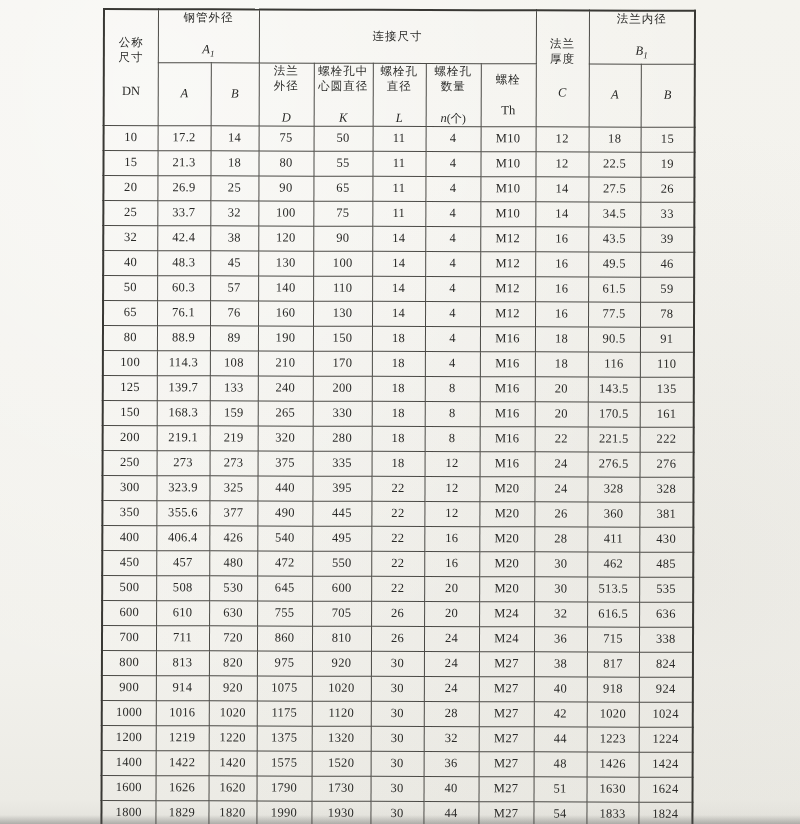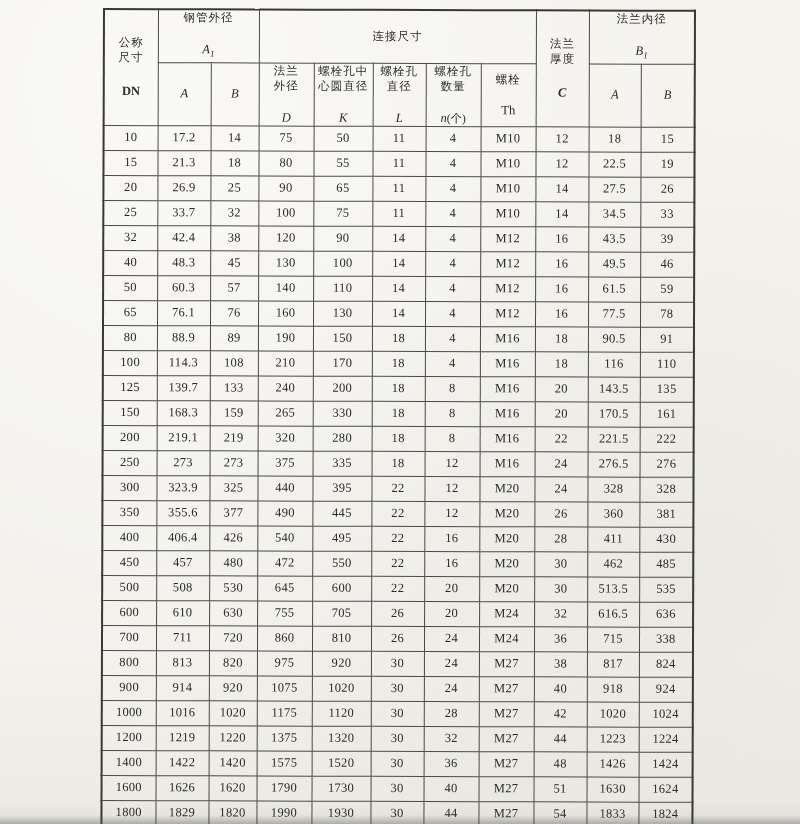--- a/index.html
+++ b/index.html
@@ -53,21 +53,21 @@
     letter-spacing: 1px;
   }
   .sym {
     font-size: 12.5px;
     font-style: italic;
     line-height: 15px;
   }
   .sym sub { font-size: 9px; font-style: italic; }
   .sym .up, .sym.up { font-style: normal; }
   .gap-sm { margin-top: 17px; }
-  .gap-md { margin-top: 19px; font-weight: bold; }
+  .gap-md { margin-top: 19px; }
   .gap-lg { margin-top: 16px; }
   .cellbox { display: flex; flex-direction: column; justify-content: flex-end; align-items: center; }
 </style>
 </head>
 <body>
 
 <div class="page">
 
   <table class="dim-table">
     <colgroup>

